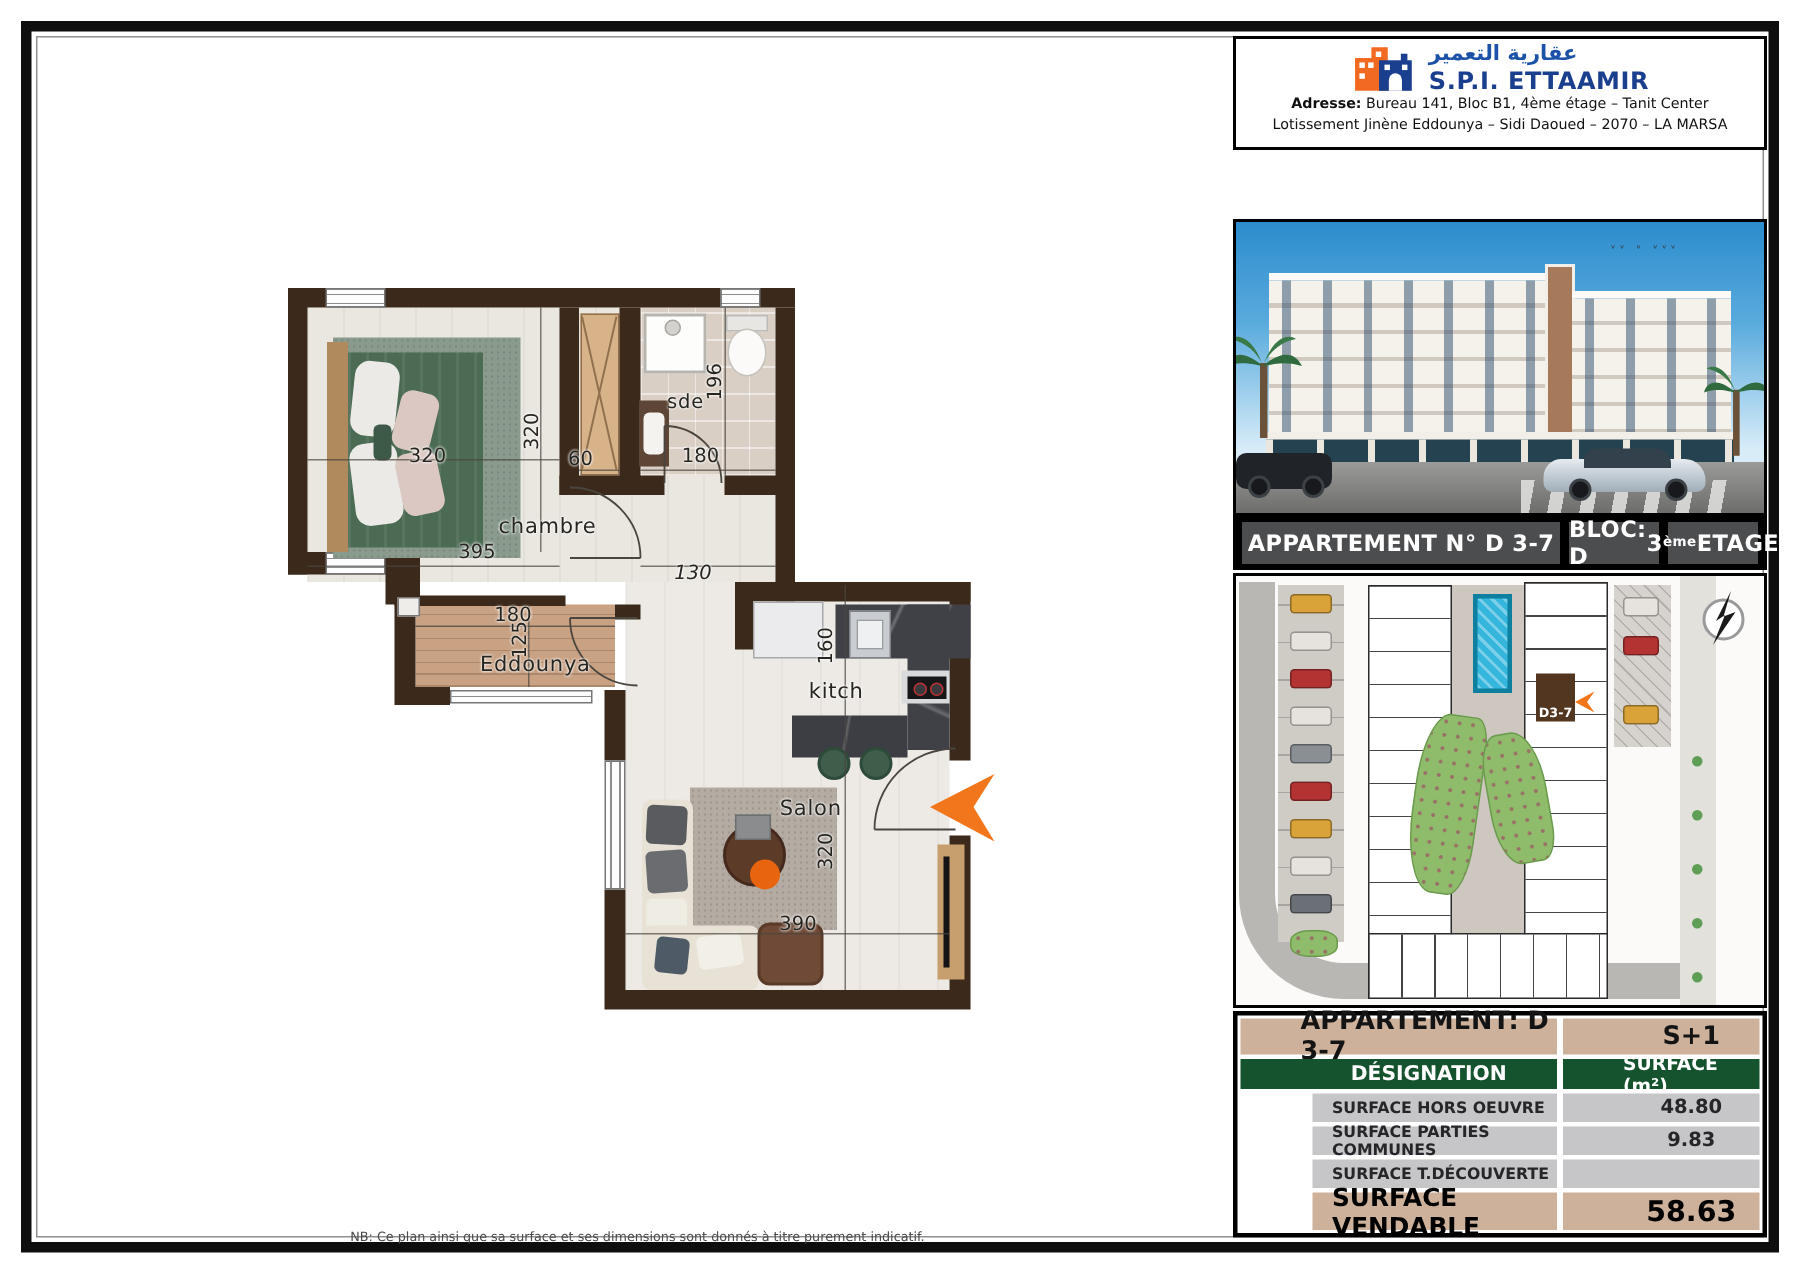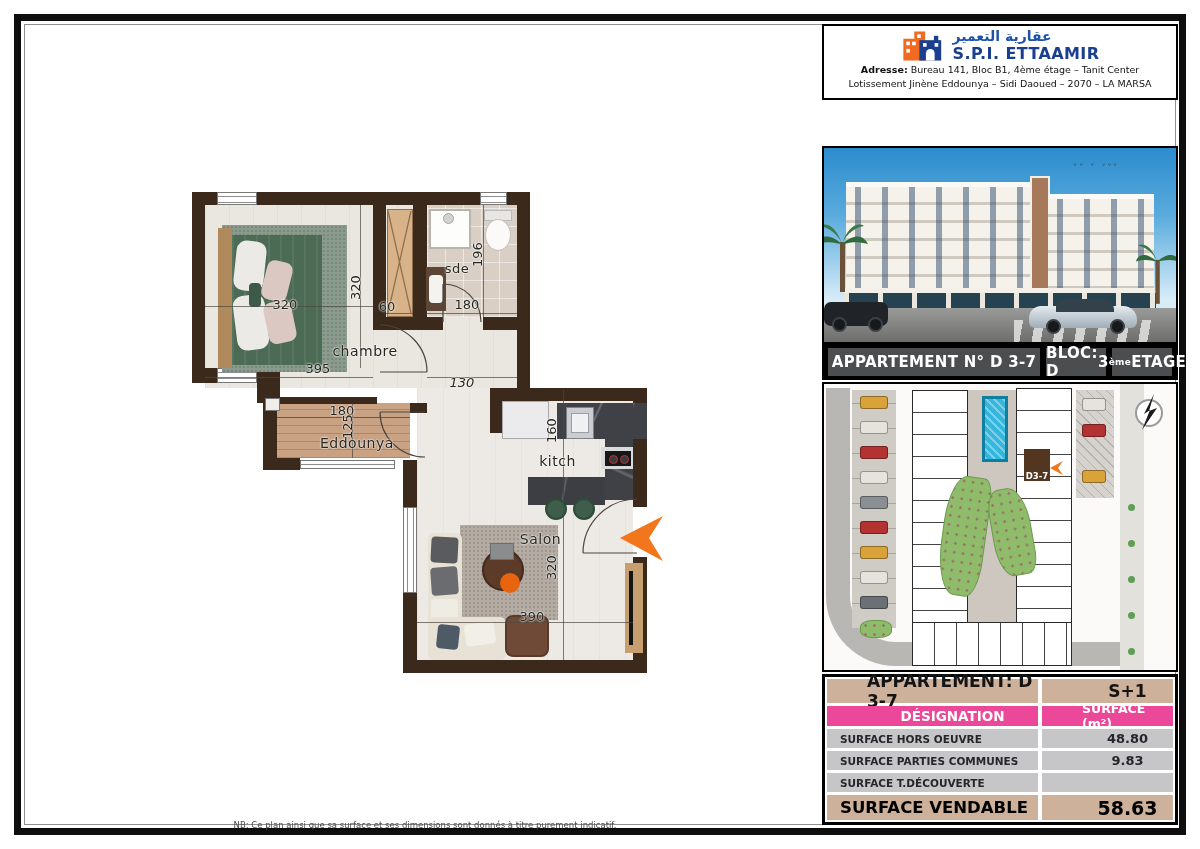--- a/index.html
+++ b/index.html
@@ -33,23 +33,23 @@
   .banner .t1{font-family:"Liberation Serif","DejaVu Serif",serif;font-weight:bold;font-size:22px;line-height:1.0;margin-top:1px;}
   .banner .t2{font-family:"Liberation Serif","DejaVu Serif",serif;font-weight:bold;font-size:9.5px;line-height:1.15;}
   .banner .t3{font-size:12.5px;font-weight:bold;letter-spacing:2.5px;line-height:1.2;}
   .render{top:146px;height:198px;border:2px solid #000;overflow:hidden;background:linear-gradient(180deg,#2c8ccd 0%,#5aabdd 35%,#a8d4ee 62%,#d8ecf8 78%);}
   .infobar{top:344px;height:36px;background:#000;}
   .ib-box{position:absolute;top:4px;height:28px;background:#4c4d4f;color:#fff;font-weight:bold;font-size:15px;display:flex;align-items:center;justify-content:center;letter-spacing:.3px;}
   .siteplan{top:382px;height:290px;border:2px solid #000;background:#fbfaf8;overflow:hidden;}
   .stable{top:674px;height:151px;border:3px solid #000;background:#fff;padding:2px;display:grid;grid-template-columns:211px 131px;grid-template-rows:24px 20px 19px 19px 19px 25px;gap:3px 4px;}
   .cell{display:flex;align-items:center;justify-content:center;font-weight:bold;padding-left:40px;}
   .c-tan{background:#cdb19b;color:#141414;}
-  .c-dark{background:#ec4899;color:#fff;}
+  .c-dark{background:#14532d;color:#fff;}
   .c-gray{background:#c6c6c8;color:#26262a;}
-  .c-left{justify-content:flex-start;padding-left:13px;}
+  .c-left{justify-content:flex-start;padding-left:13px;margin-left:48px;}
   .nb{position:absolute;left:185px;top:820px;width:480px;text-align:center;font-size:8.5px;color:#4a4a4a;}
   sup{font-size:9px;}
   .bld-face{position:absolute;background:repeating-linear-gradient(180deg,#f5f2ec 0 15px,#cfc9bf 15px 18px);border-top:5px solid #fbfaf7;}
   .bld-win{position:absolute;background:repeating-linear-gradient(90deg,transparent 0 9px,rgba(42,74,106,.5) 9px 15px,transparent 15px 27px);}
   .wheel{position:absolute;width:15px;height:15px;border-radius:50%;background:#17191c;border:2px solid #3c4146;box-sizing:border-box;}
   .pcar{position:absolute;width:26px;height:11px;border-radius:3px;border:1px solid rgba(0,0,0,.35);}
   .bwing{position:absolute;background:#fff;border:1.5px solid #2a2a2a;background-image:repeating-linear-gradient(180deg,transparent 0 21px,#444 21px 22px);}
   .gblob{position:absolute;background:#8fbc6a;background-image:radial-gradient(rgba(160,60,100,.6) 1px,transparent 1.5px);background-size:9px 9px;border:1px solid #6a9a4c;}
 </style>
 </head>

